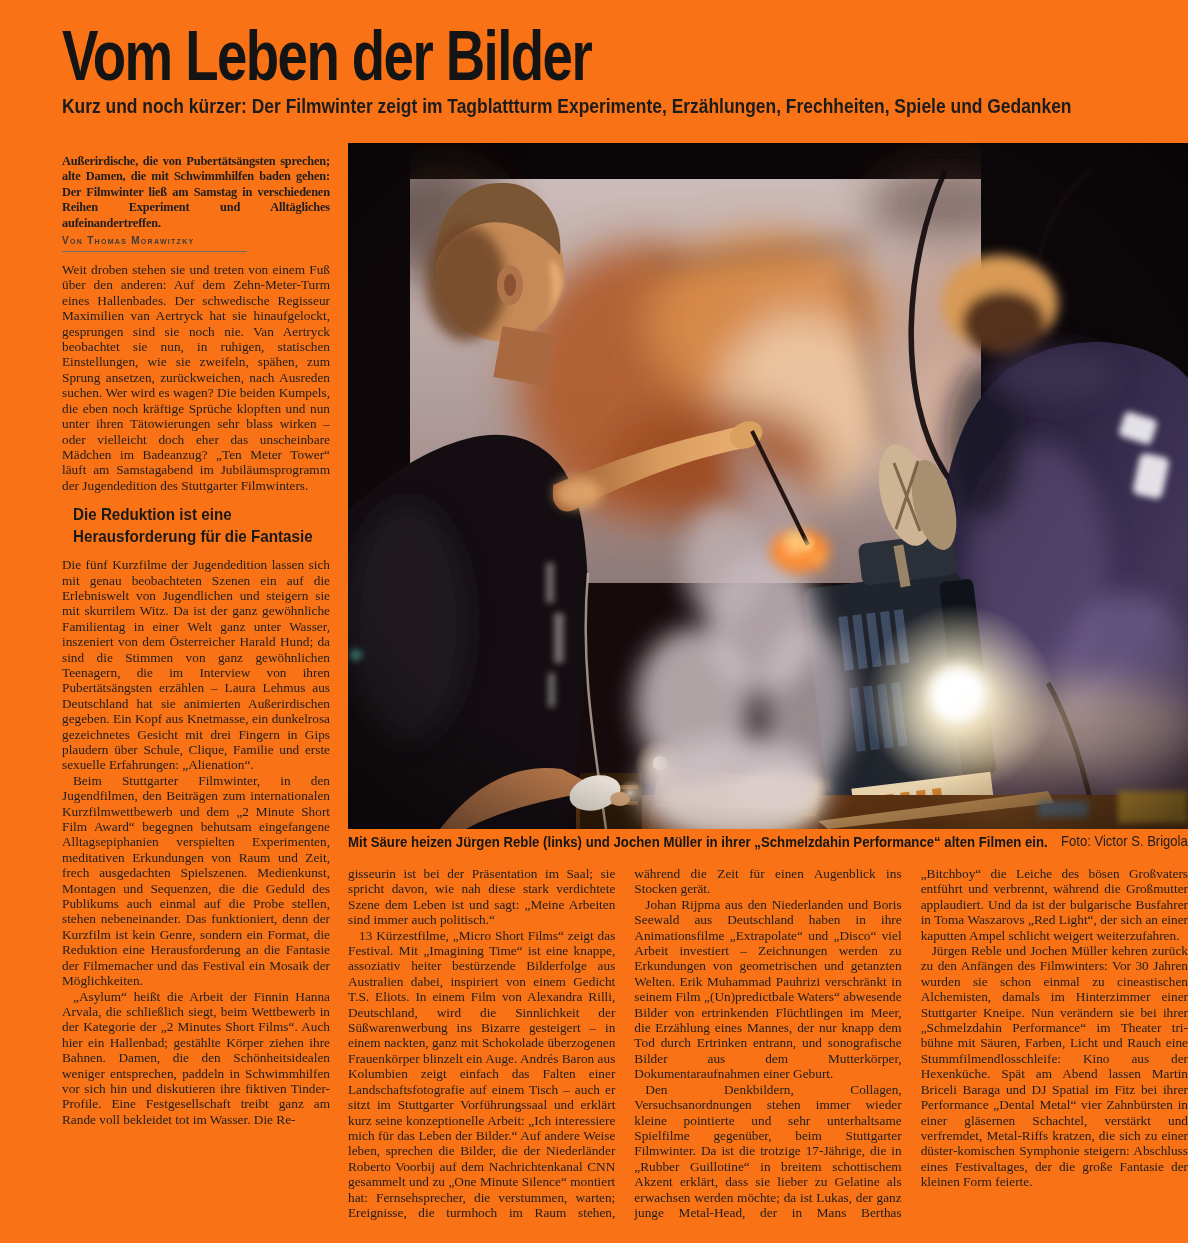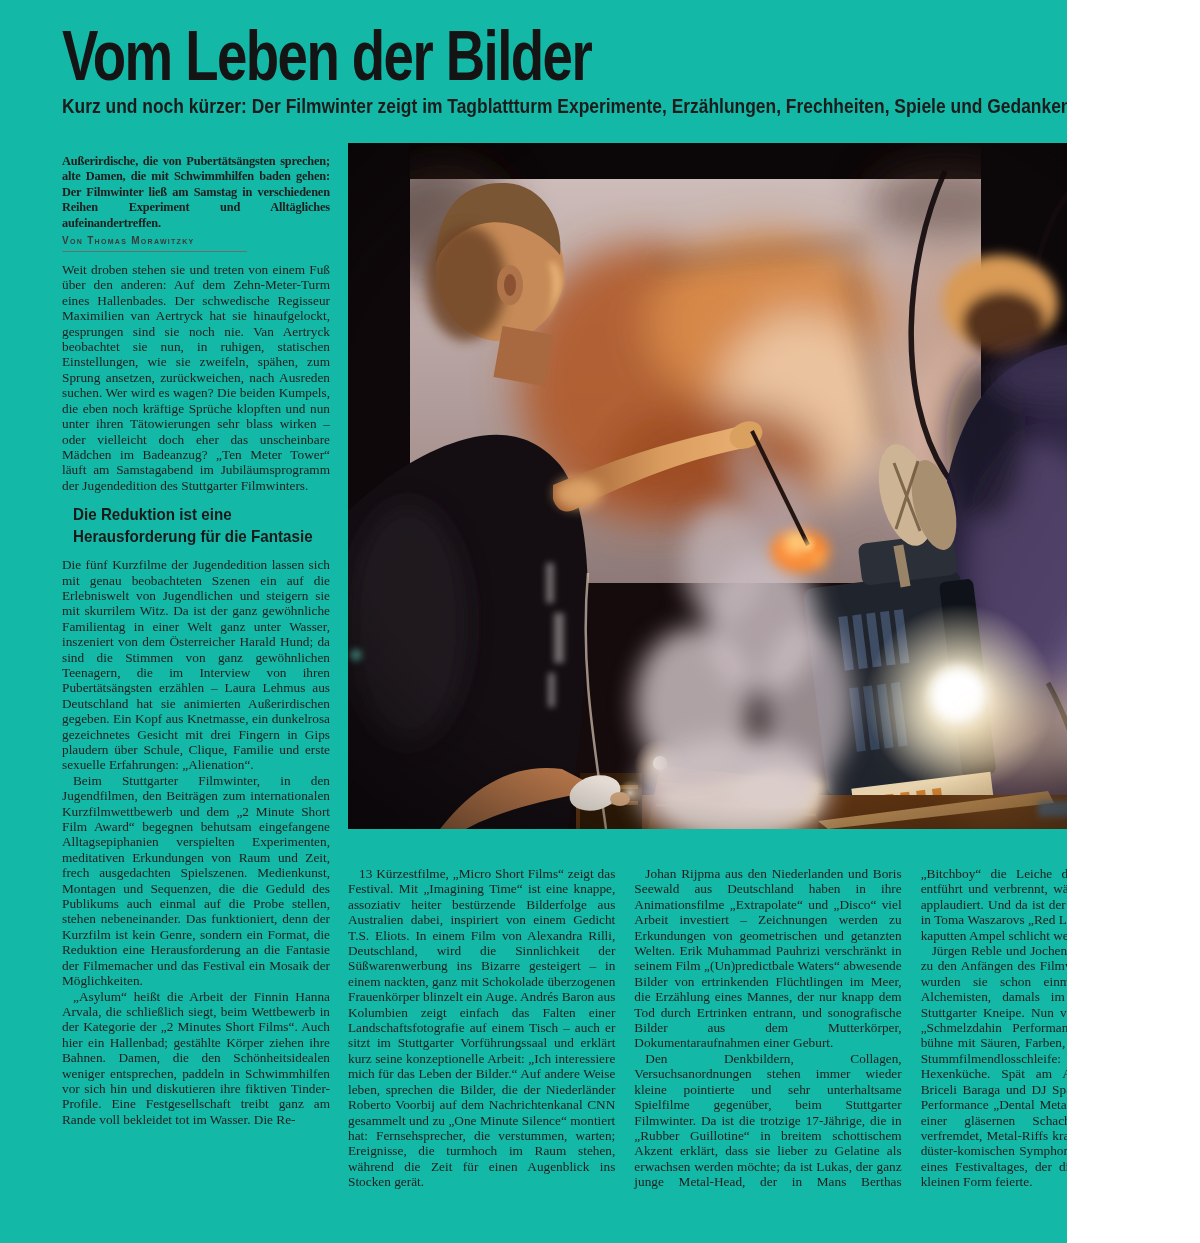--- a/index.html
+++ b/index.html
@@ -1,16 +1,16 @@
 <!DOCTYPE html>
 <html lang="de"><head>
 <meta charset="utf-8">
 <style>
   html,body{margin:0;padding:0;background:#ffffff;}
-  .page{position:relative;width:1067px;height:1243px;background:#14b8a6;overflow:hidden;
+  .page{position:relative;width:1188px;height:1243px;background:#f97316;overflow:hidden;
         font-family:"Liberation Sans",sans-serif;-webkit-font-smoothing:antialiased;}
   
   .headline{position:absolute;left:62px;top:16px;margin:0;font-weight:700;font-size:70px;
         letter-spacing:-2px;color:#141414;white-space:nowrap;
         transform:scaleX(.78);transform-origin:0 0;}
   .subtitle{position:absolute;left:62px;top:94px;margin:0;font-weight:700;font-size:20.5px;
         color:#1c1c1c;white-space:nowrap;transform:scaleX(.85);transform-origin:0 0;}
   
   .leftcol{position:absolute;left:62px;top:143px;width:268px;height:1098px;overflow:hidden;margin-top:10px;}
   .intro{margin:0 0 12px 0;width:288px;transform:scaleX(.93);transform-origin:0 0;
@@ -262,21 +262,26 @@
         <ellipse cx="247" cy="650" rx="26" ry="17" fill="#e4dcd4" transform="rotate(-15 247 650)"></ellipse>
         <ellipse cx="272" cy="656" rx="10" ry="7" fill="#caa07a"></ellipse>
         <circle cx="8" cy="512" r="6" fill="#4a9a8e" opacity=".8" filter="url(#f3)"></circle>
       </g>
 
       <ellipse cx="760" cy="640" rx="160" ry="95" fill="#e8a050" opacity=".16" filter="url(#f20)"></ellipse>
       <rect x="0" y="0" width="840" height="686" fill="url(#vign)"></rect>
     </svg>
   </div>
 
+  <div class="captionrow">
+    <span class="caption">Mit Säure heizen Jürgen Reble (links) und Jochen Müller in ihrer „Schmelzdahin Performance“ alten Filmen ein.</span>
+    <span class="credit">Foto: Victor S. Brigola</span>
+  </div>
 
   <div class="bottomcols bodytext">
+    <p>gisseurin ist bei der Präsentation im Saal; sie spricht davon, wie nah diese stark verdichtete Szene dem Leben ist und sagt: „Meine Arbeiten sind immer auch politisch.“</p>
     <p class="ind">13 Kürzestfilme, „Micro Short Films“ zeigt das Festival. Mit „Imagining Time“ ist eine knappe, assoziativ heiter bestürzende Bilderfolge aus Australien dabei, inspiriert von einem Gedicht T.S. Eliots. In einem Film von Alexandra Rilli, Deutschland, wird die Sinnlichkeit der Süßwarenwerbung ins Bizarre gesteigert – in einem nackten, ganz mit Schokolade überzogenen Frauenkörper blinzelt ein Auge. Andrés Baron aus Kolumbien zeigt einfach das Falten einer Landschaftsfotografie auf einem Tisch – auch er sitzt im Stuttgarter Vorführungssaal und erklärt kurz seine konzeptionelle Arbeit: „Ich interessiere mich für das Leben der Bilder.“ Auf andere Weise leben, sprechen die Bilder, die der Niederländer Roberto Voorbij auf dem Nachrichtenkanal CNN gesammelt und zu „One Minute Silence“ montiert hat: Fernsehsprecher, die verstummen, warten; Ereignisse, die turmhoch im Raum stehen, während die Zeit für einen Augenblick ins Stocken gerät.</p>
     <p class="ind">Johan Rijpma aus den Niederlanden und Boris Seewald aus Deutschland haben in ihre Animationsfilme „Extrapolate“ und „Disco“ viel Arbeit investiert – Zeichnungen werden zu Erkundungen von geometrischen und getanzten Welten. Erik Muhammad Pauhrizi verschränkt in seinem Film „(Un)predictbale Waters“ abwesende Bilder von ertrinkenden Flüchtlingen im Meer, die Erzählung eines Mannes, der nur knapp dem Tod durch Ertrinken entrann, und sonografische Bilder aus dem Mutterkörper, Dokumentaraufnahmen einer Geburt.</p>
     <p class="ind">Den Denkbildern, Collagen, Versuchsanordnungen stehen immer wieder kleine pointierte und sehr unterhaltsame Spielfilme gegenüber, beim Stuttgarter Filmwinter. Da ist die trotzige 17-Jährige, die in „Rubber Guillotine“ in breitem schottischem Akzent erklärt, dass sie lieber zu Gelatine als erwachsen werden möchte; da ist Lukas, der ganz junge Metal-Head, der in Mans Berthas „Bitchboy“ die Leiche des bösen Großvaters entführt und verbrennt, während die Großmutter applaudiert. Und da ist der bulgarische Busfahrer in Toma Waszarovs „Red Light“, der sich an einer kaputten Ampel schlicht weigert weiterzufahren.</p>
     <p class="ind">Jürgen Reble und Jochen Müller kehren zurück zu den Anfängen des Filmwinters: Vor 30 Jahren wurden sie schon einmal zu cineastischen Alchemisten, damals im Hinterzimmer einer Stuttgarter Kneipe. Nun verändern sie bei ihrer „Schmelzdahin Performance“ im Theater tri-bühne mit Säuren, Farben, Licht und Rauch eine Stummfilmendlosschleife: Kino aus der Hexenküche. Spät am Abend lassen Martin Briceli Baraga und DJ Spatial im Fitz bei ihrer Performance „Dental Metal“ vier Zahnbürsten in einer gläsernen Schachtel, verstärkt und verfremdet, Metal-Riffs kratzen, die sich zu einer düster-komischen Symphonie steigern: Abschluss eines Festivaltages, der die große Fantasie der kleinen Form feierte.</p>
   </div>
 
 </div>
 
 </body></html>

